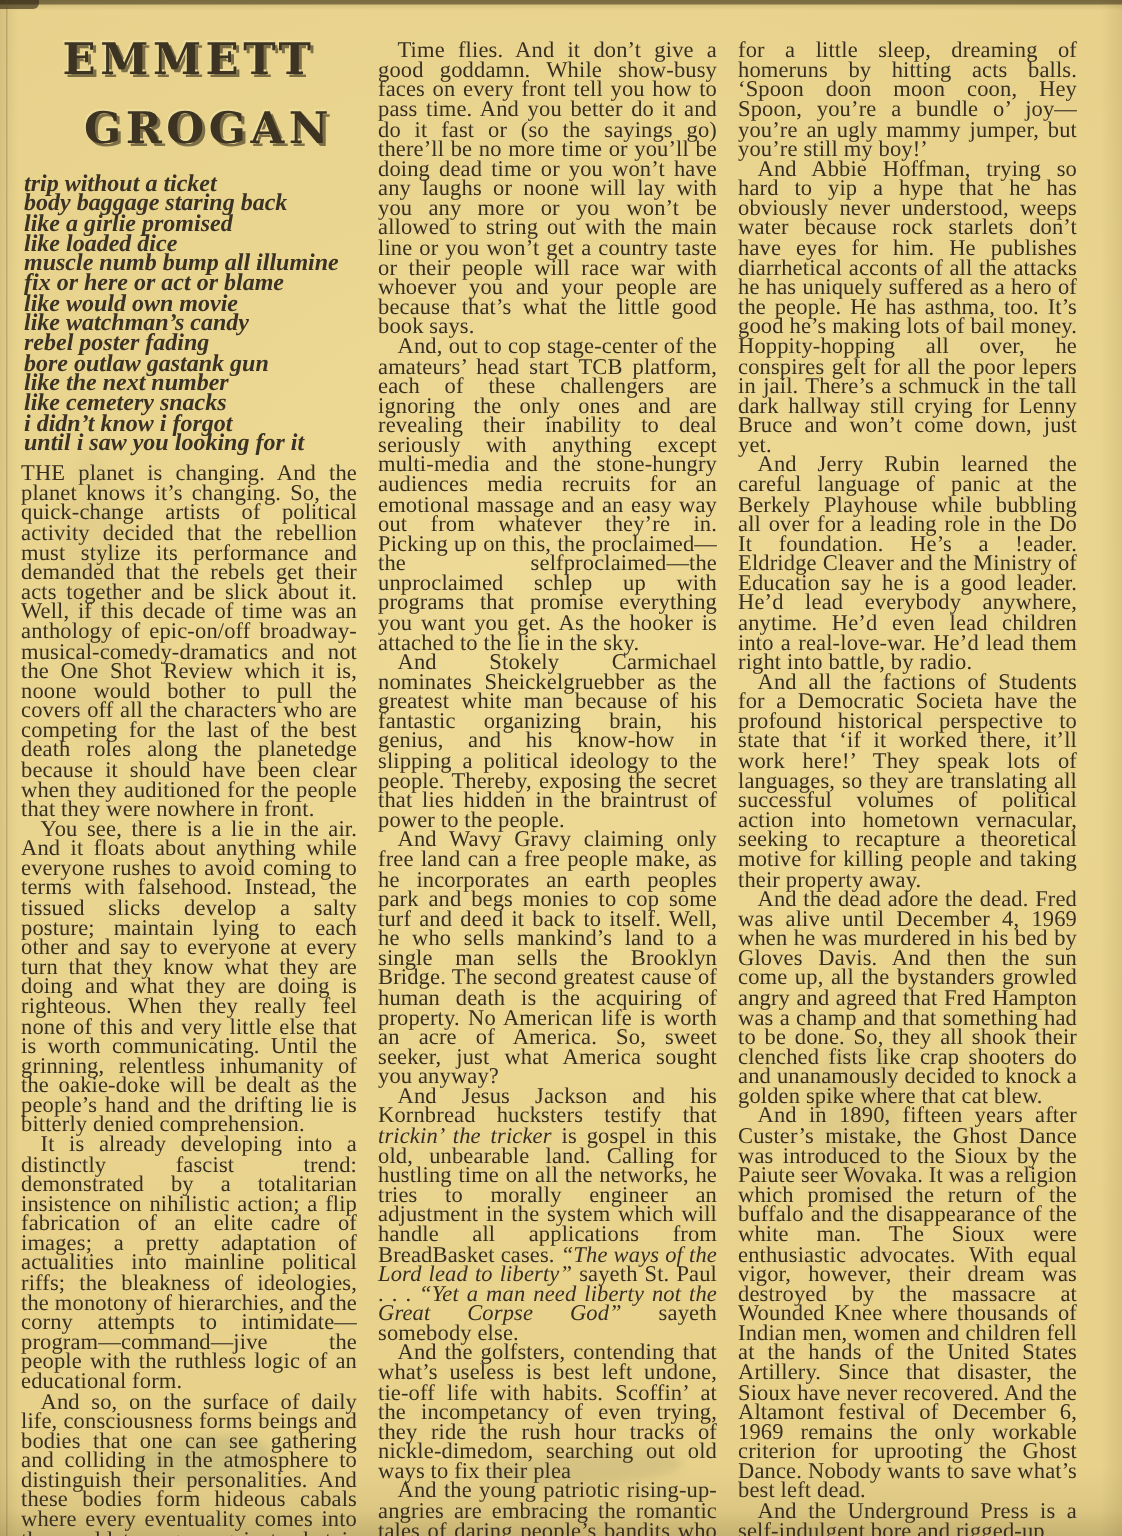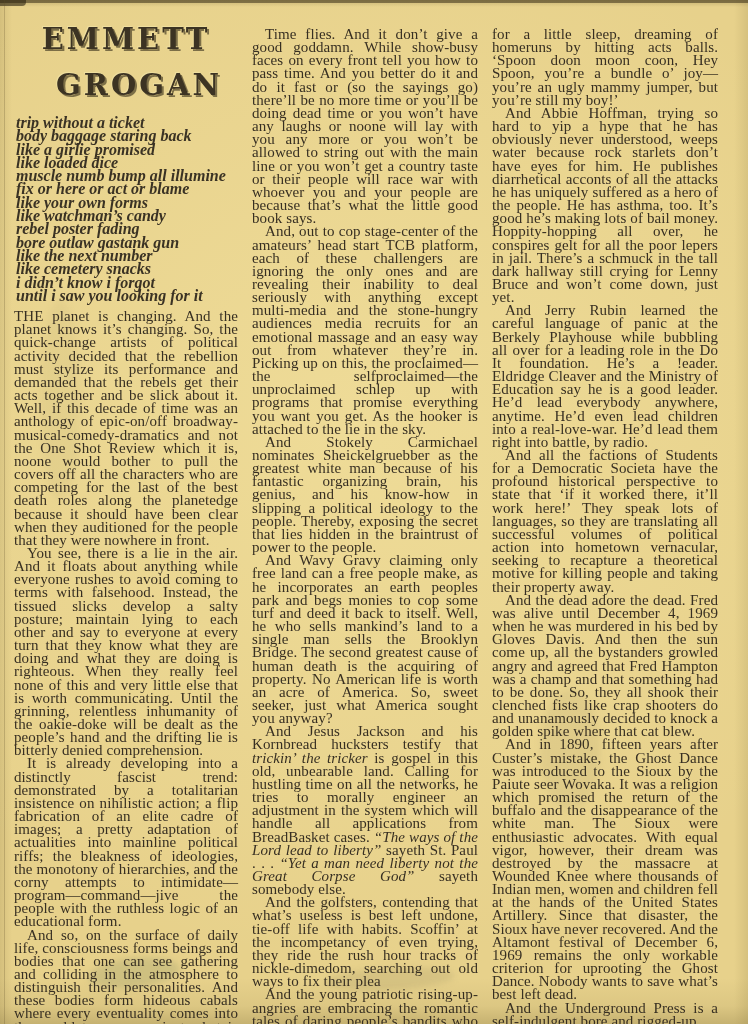--- a/index.html
+++ b/index.html
@@ -87,21 +87,21 @@
       <div class="title-line title-line-1">EMMETT</div>
       <div class="title-line title-line-2">GROGAN</div>
     </div>
     <div class="poem">
         <div class="poem-line">trip without a ticket</div>
         <div class="poem-line">body baggage staring back</div>
         <div class="poem-line">like a girlie promised</div>
         <div class="poem-line">like loaded dice</div>
         <div class="poem-line">muscle numb bump all illumine</div>
         <div class="poem-line">fix or here or act or blame</div>
-        <div class="poem-line">like your own forms</div>
+        <div class="poem-line">like would own movie</div>
         <div class="poem-line">like watchman’s candy</div>
         <div class="poem-line">rebel poster fading</div>
         <div class="poem-line">bore outlaw gastank gun</div>
         <div class="poem-line">like the next number</div>
         <div class="poem-line">like cemetery snacks</div>
         <div class="poem-line">i didn’t know i forgot</div>
         <div class="poem-line">until i saw you looking for it</div>
       </div>
     <div class="body-text">
         <p class="para no-indent"><span class="">THE planet is changing. And the planet knows it’s changing. So, the quick-change artists of political activity decided that the rebellion must stylize its performance and demanded that the rebels get their acts together and be slick about it. Well, if this decade of time was an anthology of epic-on/off broadway-musical-comedy-dramatics and not the One Shot Review which it is, noone would bother to pull the covers off all the characters who are competing for the last of the best death roles along the planetedge because it should have been clear when they auditioned for the people that they were nowhere in front.</span></p>

